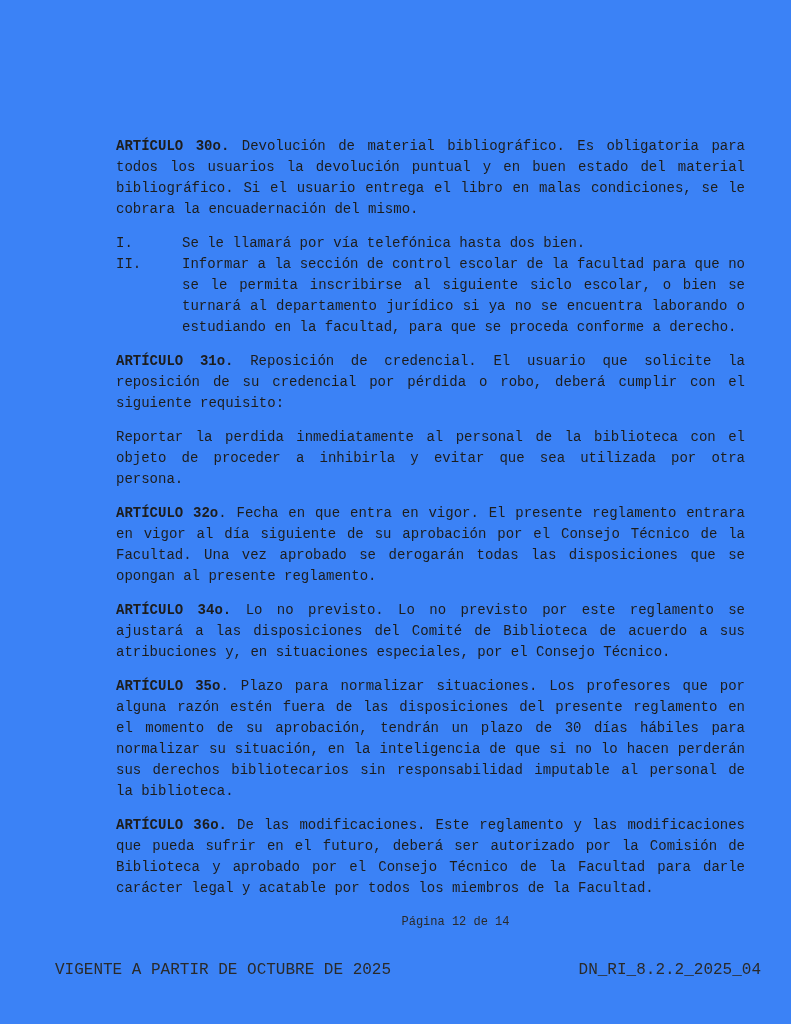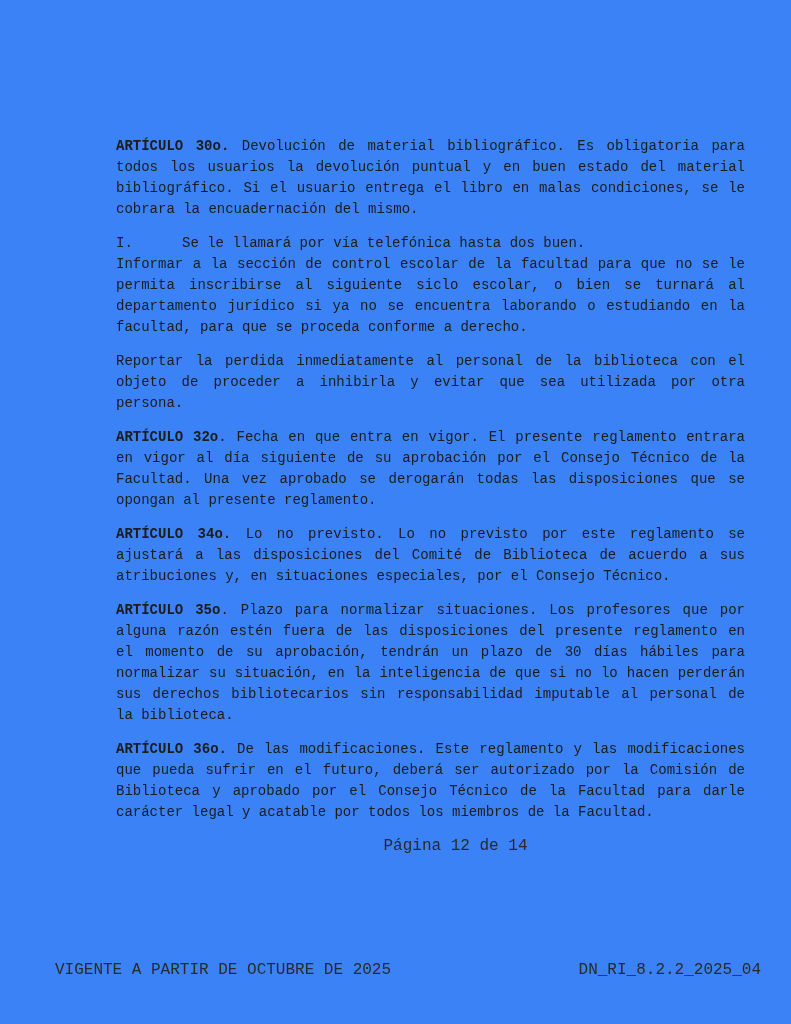--- a/index.html
+++ b/index.html
@@ -28,21 +28,21 @@
   .numeral { flex: none; width: 66px; }
   .li-text { flex: 1; text-align: justify; }
   .chapter {
     text-align: center;
     font-weight: 700;
     margin: 4px 0 21px 0;
   }
   .pagenum {
     margin-top: 8px;
     text-align: center;
-    font-size: 16px;
+    font-size: 12px;
     position: relative;
     left: 25px;
     color: #2a2a2a;
   }
   .footer {
     position: absolute;
     left: 55px;
     right: 30px;
     top: 961px;
     display: flex;
@@ -56,27 +56,29 @@
 
 <div class="page">
 
   <div class="content">
 
     <p class="para"><span class="b">ARTÍCULO 30o.</span><span> Devolución de material bibliográfico. Es obligatoria para todos los usuarios la devolución puntual y en buen estado del material bibliográfico. Si el usuario entrega el libro en malas condiciones, se le cobrara la encuadernación del mismo.</span></p>
 
     <div class="list">
       <div class="list-row">
         <span class="numeral">I.</span>
-        <span class="li-text">Se le llamará por vía telefónica hasta dos buen.</span>
+        <span class="li-text">Se le llamará por vía telefónica hasta dos bien.</span>
       </div>
       <div class="list-row">
+        <span class="numeral">II.</span>
         <span class="li-text">Informar a la sección de control escolar de la facultad para que no se le permita inscribirse al siguiente siclo escolar, o bien se turnará al departamento jurídico si ya no se encuentra laborando o estudiando en la facultad, para que se proceda conforme a derecho.</span>
       </div>
     </div>
 
+    <p class="para"><span class="b">ARTÍCULO 31o.</span><span> Reposición de credencial. El usuario que solicite la reposición de su credencial por pérdida o robo, deberá cumplir con el siguiente requisito:</span></p>
 
     <p class="para">Reportar la perdida inmediatamente al personal de la biblioteca con el objeto de proceder a inhibirla y evitar que sea utilizada por otra persona.</p>
 
 
     <p class="para"><span class="b">ARTÍCULO 32o</span><span>. Fecha en que entra en vigor. El presente reglamento entrara en vigor al día siguiente de su aprobación por el Consejo Técnico de la Facultad. Una vez aprobado se derogarán todas las disposiciones que se opongan al presente reglamento.</span></p>
 
 
     <p class="para"><span class="b">ARTÍCULO 34o.</span><span> Lo no previsto. Lo no previsto por este reglamento se ajustará a las disposiciones del Comité de Biblioteca de acuerdo a sus atribuciones y, en situaciones especiales, por el Consejo Técnico.</span></p>
 
     <p class="para"><span class="b">ARTÍCULO 35o</span><span>. Plazo para normalizar situaciones. Los profesores que por alguna razón estén fuera de las disposiciones del presente reglamento en el momento de su aprobación, tendrán un plazo de 30 días hábiles para normalizar su situación, en la inteligencia de que si no lo hacen perderán sus derechos bibliotecarios sin responsabilidad imputable al personal de la biblioteca.</span></p>

